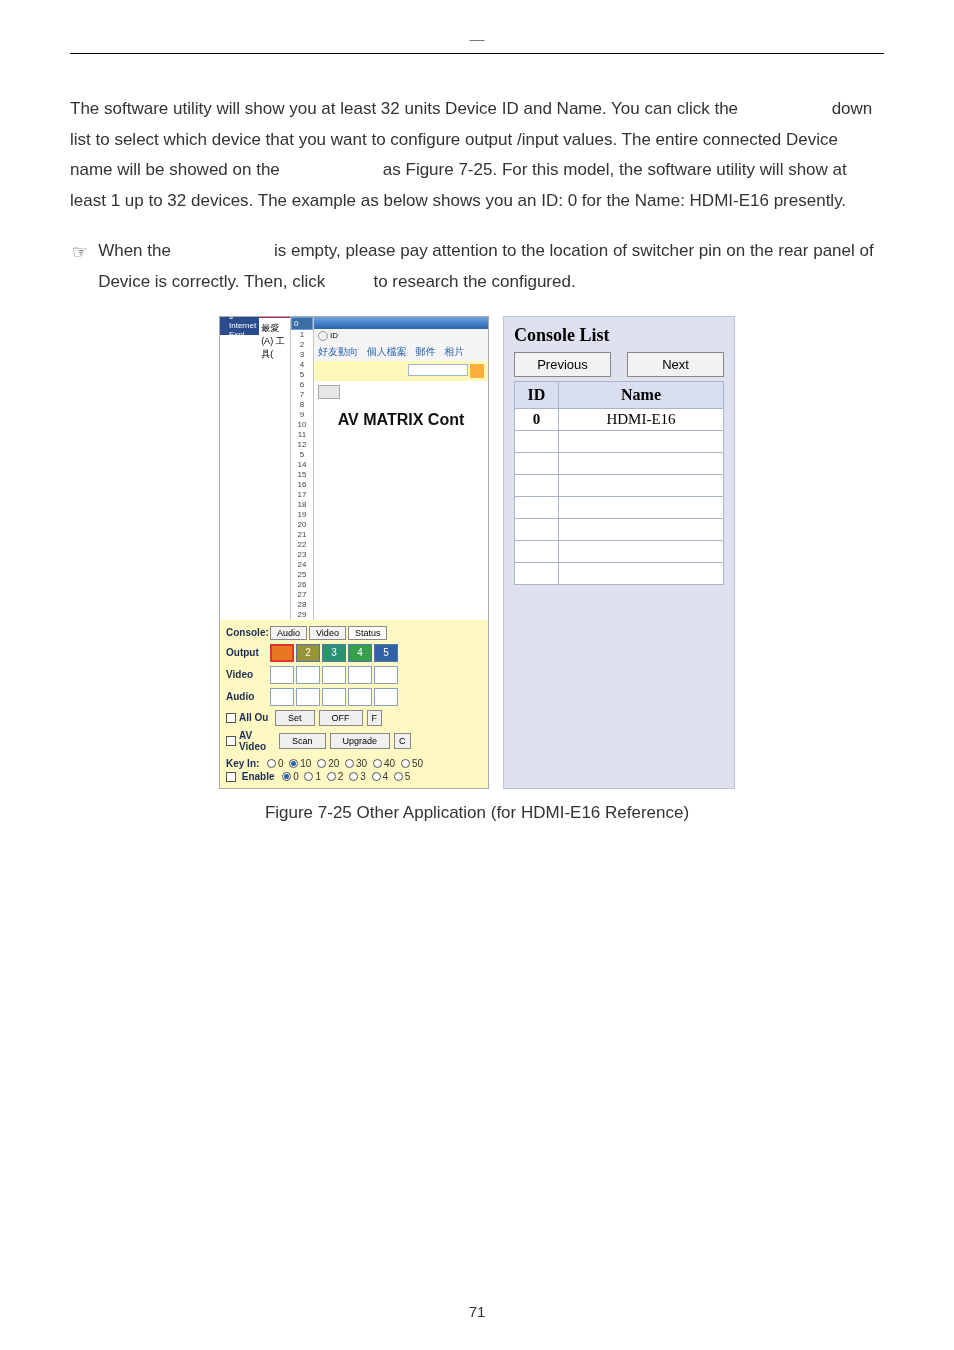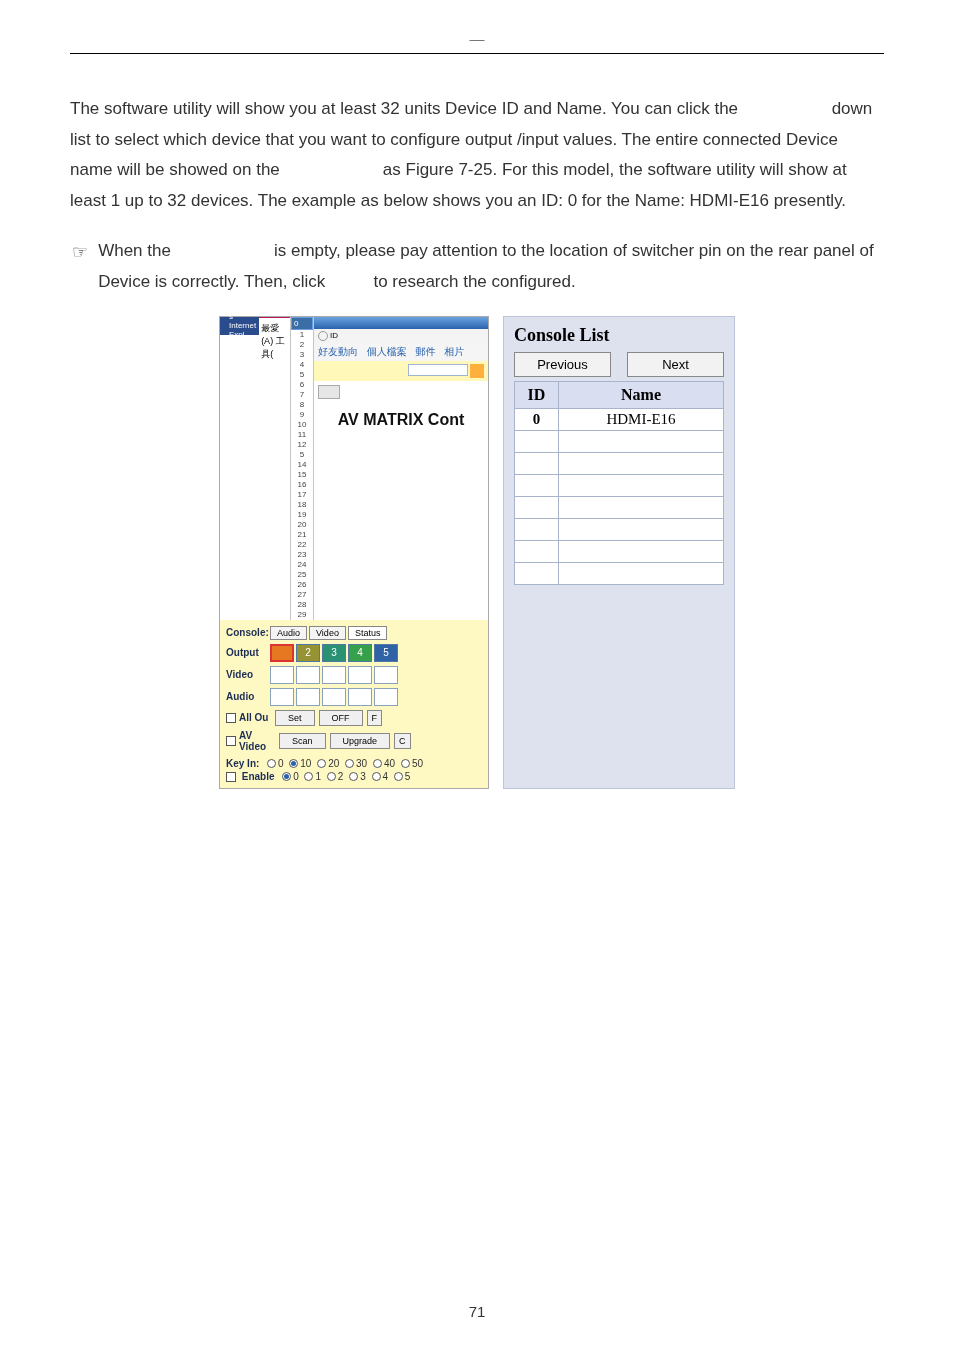--- a/index.html
+++ b/index.html
@@ -436,15 +436,16 @@
             </tr>
         <tr>
               <td class="id"></td>
               <td class="name"></td>
             </tr>
       </tbody>
         </table>
     </div>
   </div>
 
+  <div class="caption">Figure 7-25 Other Application (for HDMI-E16 Reference)</div>
 </div>
 
 <div class="pagenum">71</div>
 
 </body></html>

